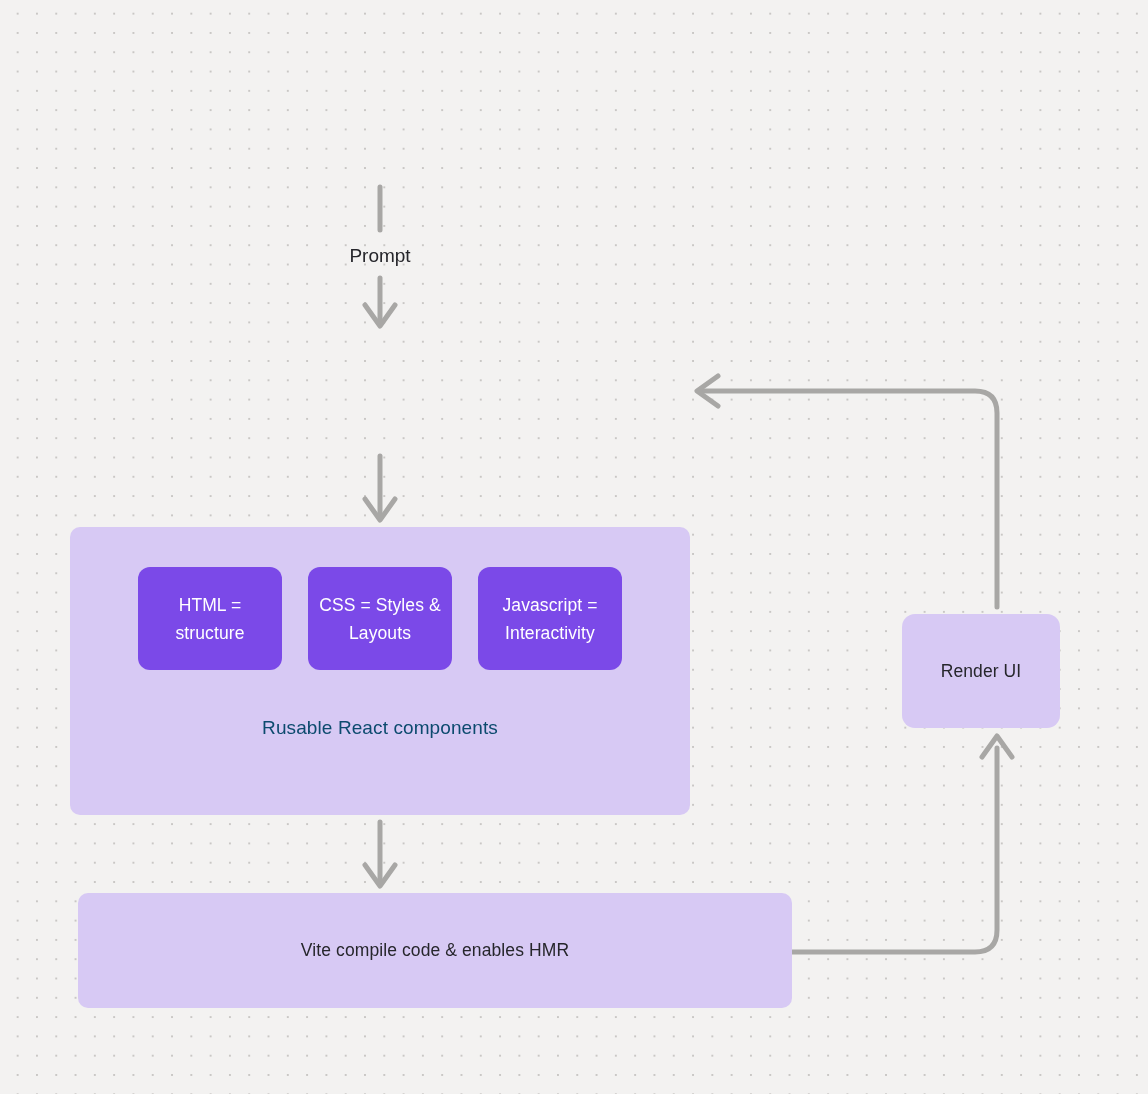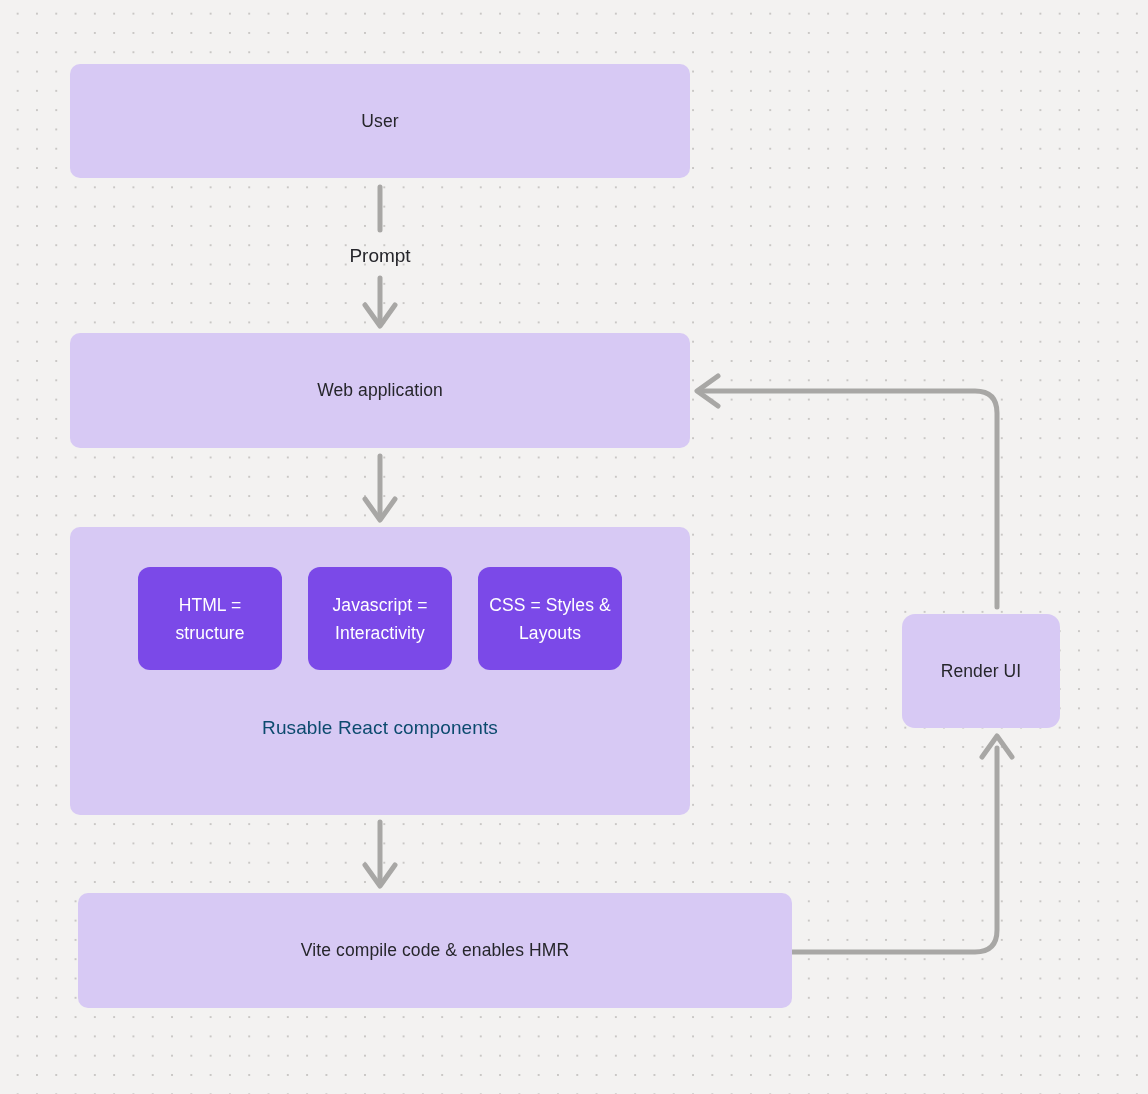--- a/index.html
+++ b/index.html
@@ -107,40 +107,34 @@
     <path d="M 380 822 L 380 881"></path>
     <path d="M 365 865 L 380 886 L 395 865"></path>
 
     <path d="M 690 952 L 975 952 Q 997 952 997 930 L 997 748"></path>
     <path d="M 982 757 L 997 736 L 1012 757"></path>
 
     <path d="M 997 607 L 997 413 Q 997 391 975 391 L 703 391"></path>
     <path d="M 718 376 L 697 391 L 718 406"></path>
   </svg>
 
-  <div class="node" id="node-user">
-    <span>User</span>
-  </div>
 
   <div class="edge-label">Prompt</div>
 
-  <div class="node" id="node-web-application">
-    <span>Web application</span>
-  </div>
 
   <div class="node" id="node-components">
     <div class="sub-row">
       <div class="sub-node">
         <span>HTML = structure</span>
       </div>
       <div class="sub-node">
-        <span>Javascript = Interactivity</span>
+        <span>CSS = Styles &amp; Layouts</span>
       </div>
       <div class="sub-node">
-        <span>CSS = Styles &amp; Layouts</span>
+        <span>Javascript = Interactivity</span>
       </div>
     </div>
     <div class="group-caption">Rusable React components</div>
   </div>
 
   <div class="node" id="node-vite">
     <span>Vite compile code &amp; enables HMR</span>
   </div>
 
   <div class="node" id="node-render-ui">

